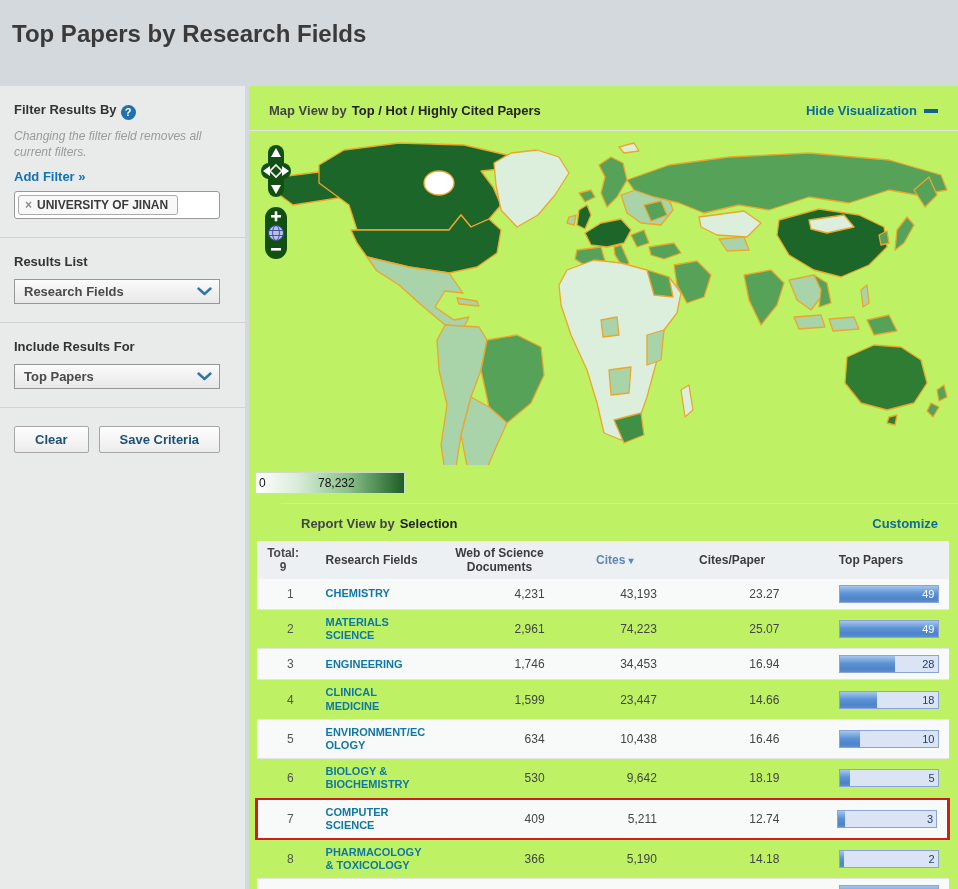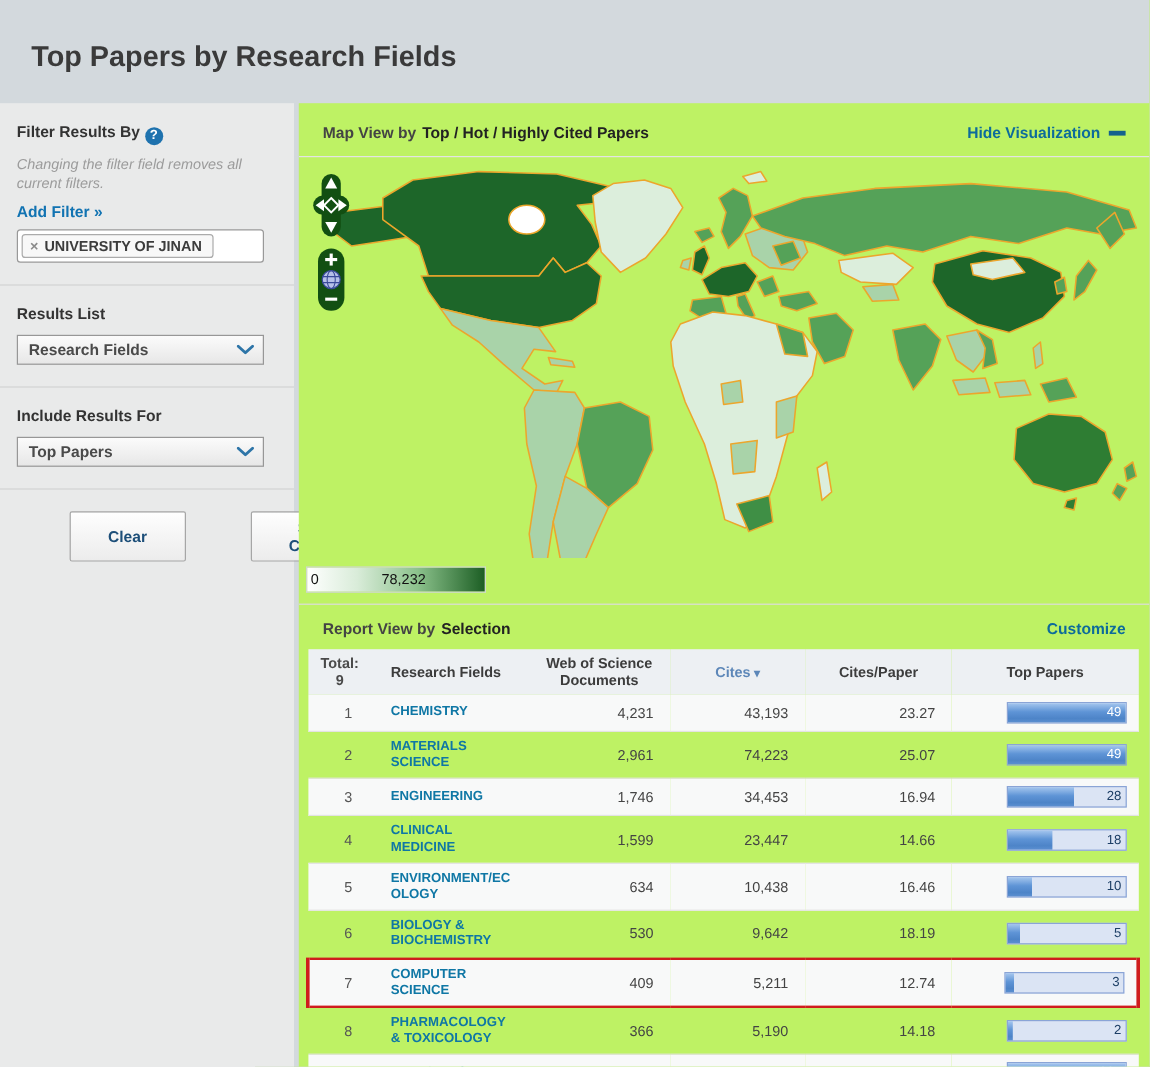--- a/index.html
+++ b/index.html
@@ -5,21 +5,21 @@
   * { box-sizing: border-box; }
   html,body { margin:0; padding:0; }
   body {
     width:958px; height:889px; overflow:hidden;
     background:#d3d9dd;
     font-family:"Liberation Sans", sans-serif;
     color:#333;
   }
   
   .page-header { height:86px; padding:16px 10px 0 8px; }
-  .page-header h1 { margin:18px; font-size:24px; font-weight:bold; color:#3a3a3a; }
+  .page-header h1 { margin:4px; font-size:24px; font-weight:bold; color:#3a3a3a; }
 
   
   .content { display:flex; gap:4px; height:803px; }
   .sidebar { width:245px; background:#e9eaea; flex:none; }
   .main { flex:1; background:#bef264; display:flex; flex-direction:column; overflow:hidden; }
 
   
   .sb-section { padding:16px 14px 18px 14px; border-bottom:1px solid #d2d2d2; }
   .sb-label { font-size:13px; font-weight:bold; color:#333; }
   .dropdown {
@@ -42,42 +42,42 @@
     display:inline-flex; align-items:center; gap:5px;
     border:1px solid #ababab; border-radius:3px; background:#f8f8f8;
     padding:2px 9px 2px 6px; font-size:12px; font-weight:bold; color:#3c3c3c;
   }
   .filter-tag .x { color:#8b8b8b; font-weight:bold; cursor:pointer; font-size:12px; }
   .btn-row { padding:18px 14px; display:flex; gap:10px; border-bottom:none; }
   .sb-btn {
     background:linear-gradient(#fefefe,#ececec);
     border:1px solid #a6a6a6; border-radius:2px;
     color:#1d4f79; font-weight:bold; font-size:13px;
-    padding:5px 31px; cursor:pointer; font-family:"Liberation Sans",sans-serif;margin-left:44px;
+    padding:5px 20px; cursor:pointer; font-family:"Liberation Sans",sans-serif;
   }
 
   
   .map-head { display:flex; justify-content:space-between; align-items:center; padding:17px 20px 12px 20px; border-bottom:1px solid #e4e4e4; }
   .sec-title { font-size:13px; color:#222; }
   .sec-title .prefix { font-weight:bold; color:#444; margin-right:5px; }
   .sec-title .name { font-weight:bold; color:#222; }
   .blue-link { color:#0d6b9b; font-weight:bold; font-size:13px; text-decoration:none; cursor:pointer; display:inline-flex; align-items:center; gap:7px; }
   .dash-ic { display:inline-block; width:14px; height:4px; background:#14628d; }
   .map-area { position:relative; height:372px; flex:none; }
   .worldmap { position:absolute; left:0; top:4px; }
   .legend {
     position:absolute; left:6px; bottom:9px; width:150px; height:22px;
     background:linear-gradient(to right,#ffffff,#d9ecd9 28%,#8cc28c 62%,#1c5e24);
     border:1px solid #cfd8cf;
   }
   .legend .lg-min { position:absolute; left:3px; top:3px; font-size:12px; color:#111; }
   .legend .lg-max { position:absolute; left:62px; top:3px; font-size:12px; color:#111; }
 
   
-  .report-head { display:flex; justify-content:space-between; align-items:center; padding:12px 20px 10px 20px; border-top:1px solid #dcdcdc; }
+  .report-head { display:flex; justify-content:space-between; align-items:center; padding:12px 20px 10px 20px; border-top:1px solid #dcdcdc;margin-left:32px; }
   .customize { color:#0d6b9b; font-weight:bold; font-size:13px; text-decoration:none; cursor:pointer; }
   .table-wrap { padding:0 8px 0 6px; }
   table { border-collapse:collapse; width:100%; table-layout:fixed; }
   thead th { background:#edf0f3; font-size:12px; font-weight:bold; color:#3c3c3c; padding:5px 8px; vertical-align:middle; }
   th.col-rank { width:52px; text-align:center; color:#4a4a4a; }
   th.col-field { width:128px; text-align:left; padding-left:16px; }
   th.col-docs { width:116px; text-align:center; }
   th.col-cites { width:110px; text-align:center; color:#5d87b8; }
   th.col-cpp { width:120px; text-align:center; }
   th.col-top { width:152px; text-align:center; }

